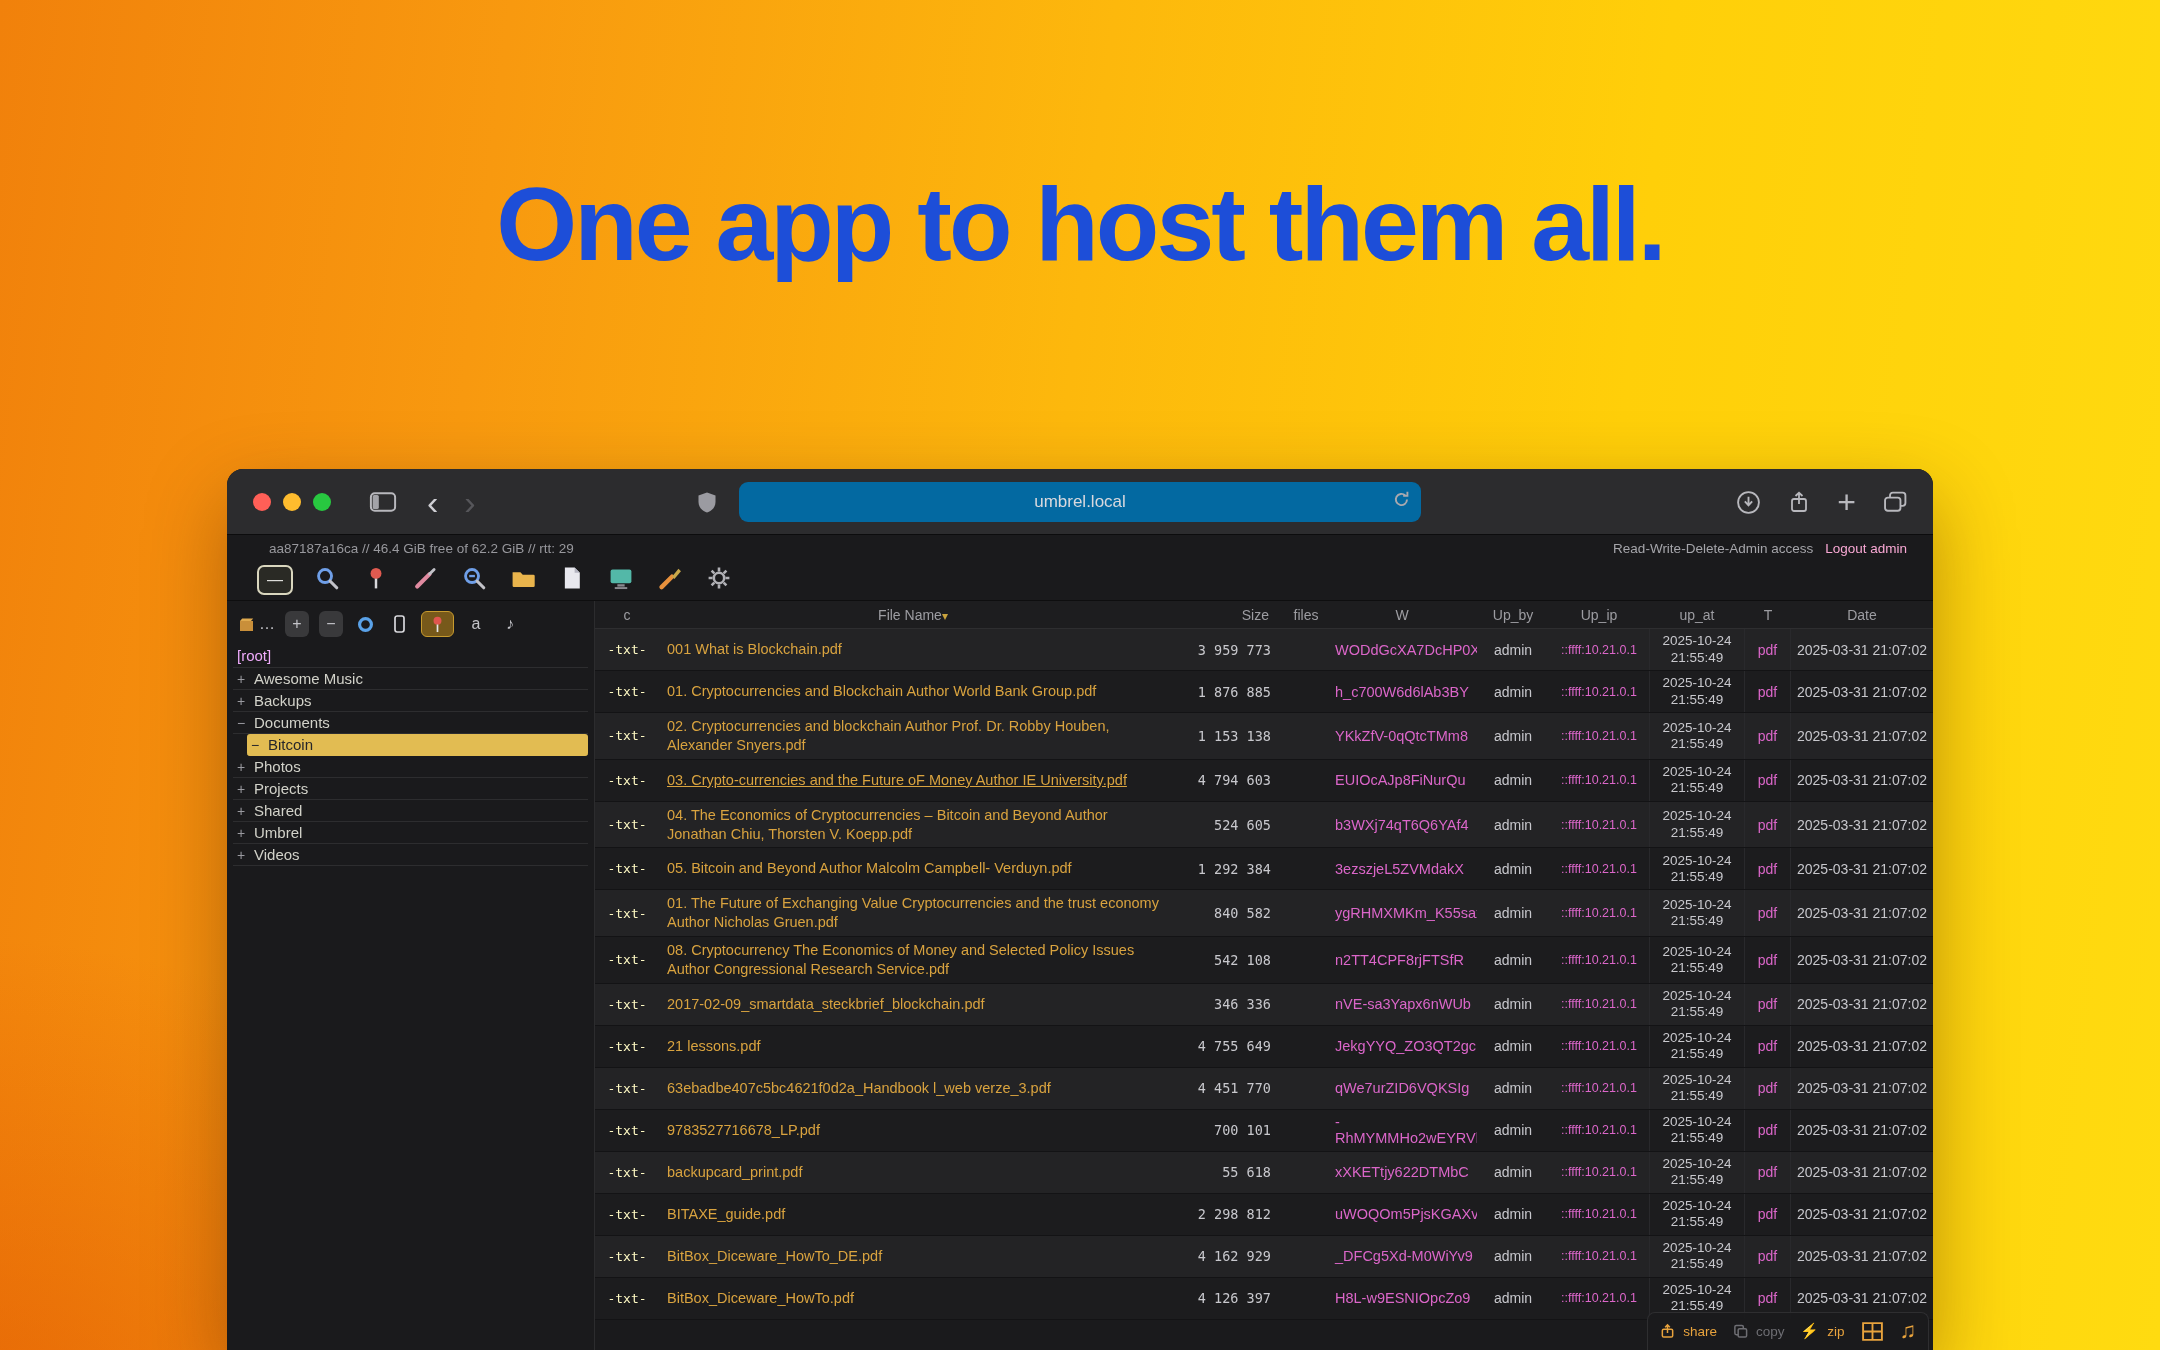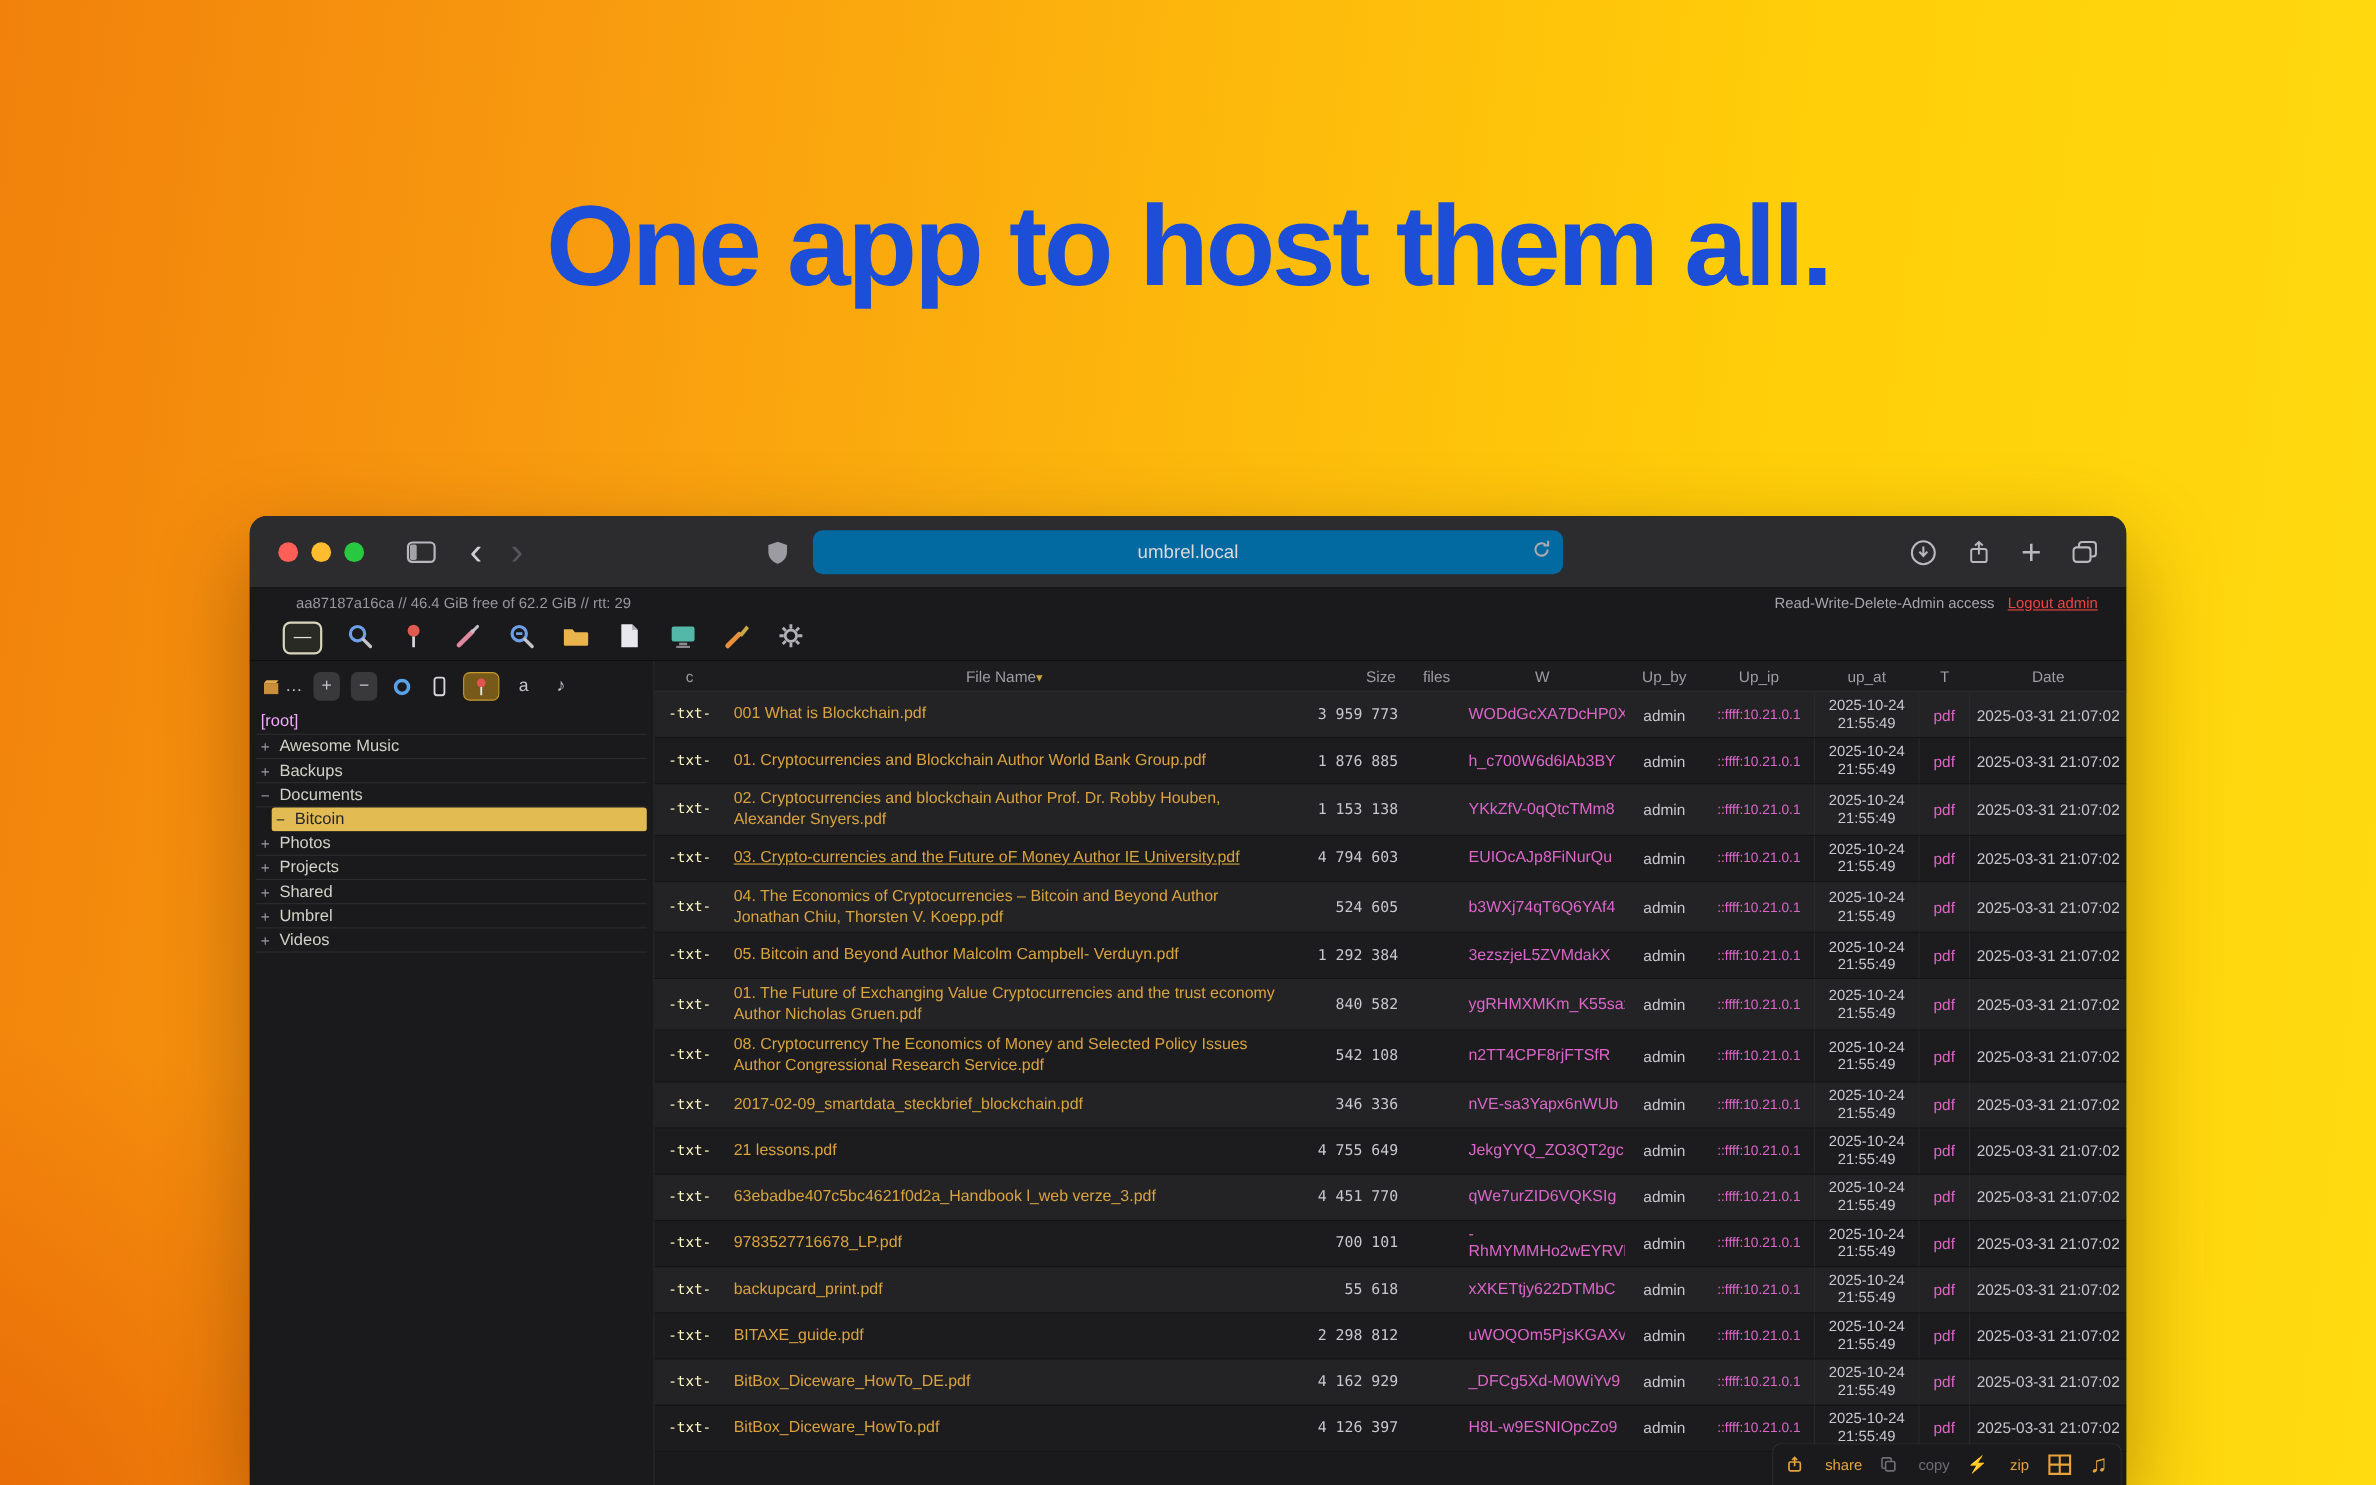--- a/index.html
+++ b/index.html
@@ -45,21 +45,21 @@
   .chrome-right { position:absolute; right:24px; top:0; height:66px; display:flex; align-items:center; gap:26px; }
   .plus-btn { color:#b8b8bd; font-size:32px; font-weight:400; background:none; border:none; line-height:1; }
 
   
   .webview { flex:1; display:flex; flex-direction:column; background:#1a1a1c; min-height:0; position:relative; }
   .statusbar { height:24px; flex:0 0 24px; display:flex; justify-content:space-between;
     align-items:center; padding:2px 26px 0 42px; font-size:13.5px; }
   .status-left { color:#98989d; }
   .status-right { display:flex; gap:12px; }
   .access-text { color:#a5a5aa; }
-  .logout-link { color:#ef4444; cursor:pointer;text-decoration:underline; }
+  .logout-link { color:#f9a8d4; cursor:pointer; }
   .icons-row { height:42px; flex:0 0 42px; display:flex; align-items:center; gap:19px;
     padding-left:30px; border-bottom:1px solid #0e0e0f; }
   .menu-btn { width:36px; height:30px; border:2px solid #d9d6be; border-radius:7px;
     background:#2a2a25; color:#e3e3e0; font-size:16px; display:flex; align-items:center; justify-content:center; }
   .icon-btn { width:30px; height:30px; display:flex; align-items:center; justify-content:center;
     background:none; border:none; cursor:pointer; }
 
   .main { flex:1; display:flex; min-height:0; }
 
   
@@ -102,21 +102,21 @@
     border-left:1px solid #29292c; border-right:1px solid #29292c; align-self:stretch;
     display:flex; flex-direction:column; justify-content:center; }
   .cell.t { text-align:center; color:#db66c9; border-right:1px solid #29292c; align-self:stretch;
     display:flex; align-items:center; justify-content:center; }
   .cell.date { text-align:center; font-size:14px; }
 
   
   .overlay-bar { position:absolute; right:4px; bottom:0; background:rgba(26,26,28,.95);
     border:1px solid #2e2e30; border-bottom:none; border-radius:8px 8px 0 0;
     display:flex; align-items:center; gap:16px; padding:5px 12px 6px 12px; }
-  .ov-item { display:flex; align-items:center; gap:20px; background:none; border:none; cursor:pointer; }
+  .ov-item { display:flex; align-items:center; gap:8px; background:none; border:none; cursor:pointer; }
   .ov-label { font-size:13.5px; color:#e8a33d; }
   .ov-item.dim .ov-label { color:#6e6e73; }
   .ov-glyph { color:#e8a33d; font-size:15px; }
   .ov-note { color:#e8a33d; font-size:22px; background:none; border:none; cursor:pointer; }
 </style>
 </head>
 <body>
 
 <h1 class="hero-title">One app to host them all.</h1>
 

